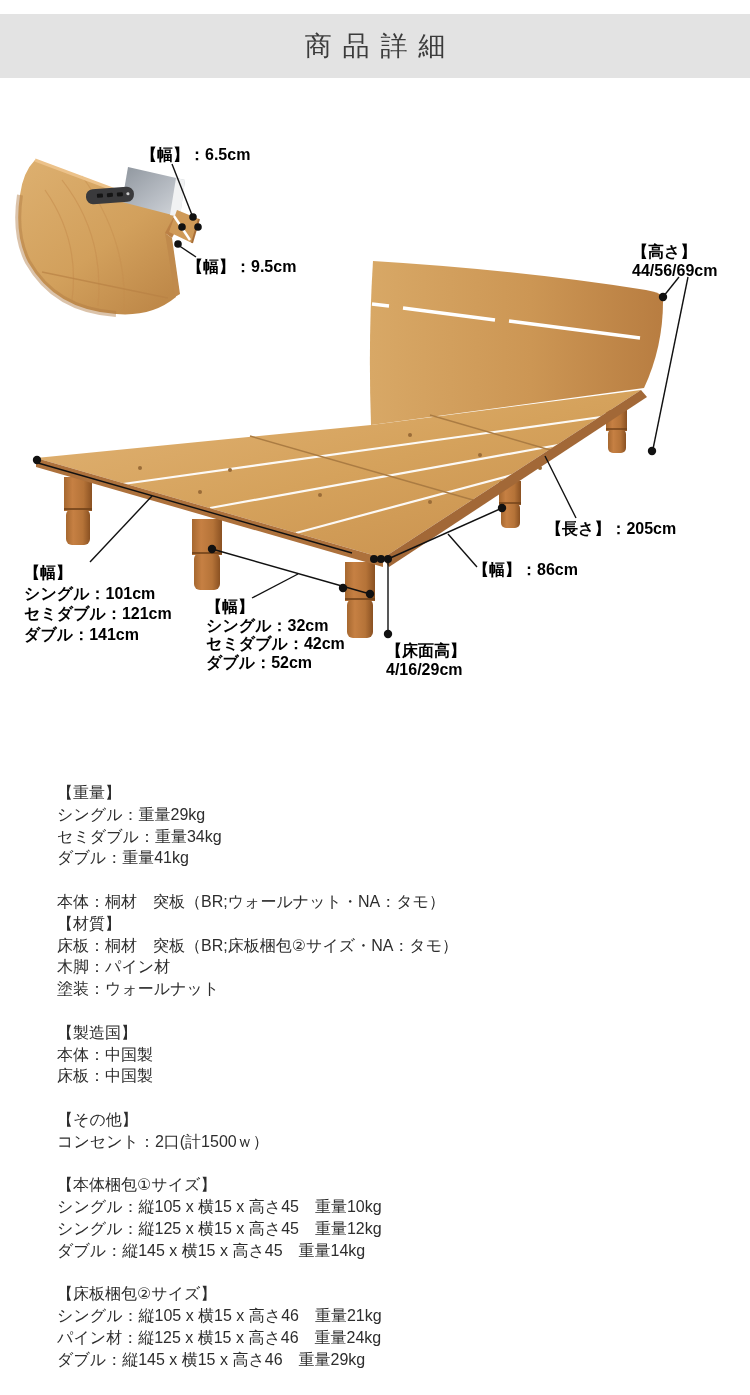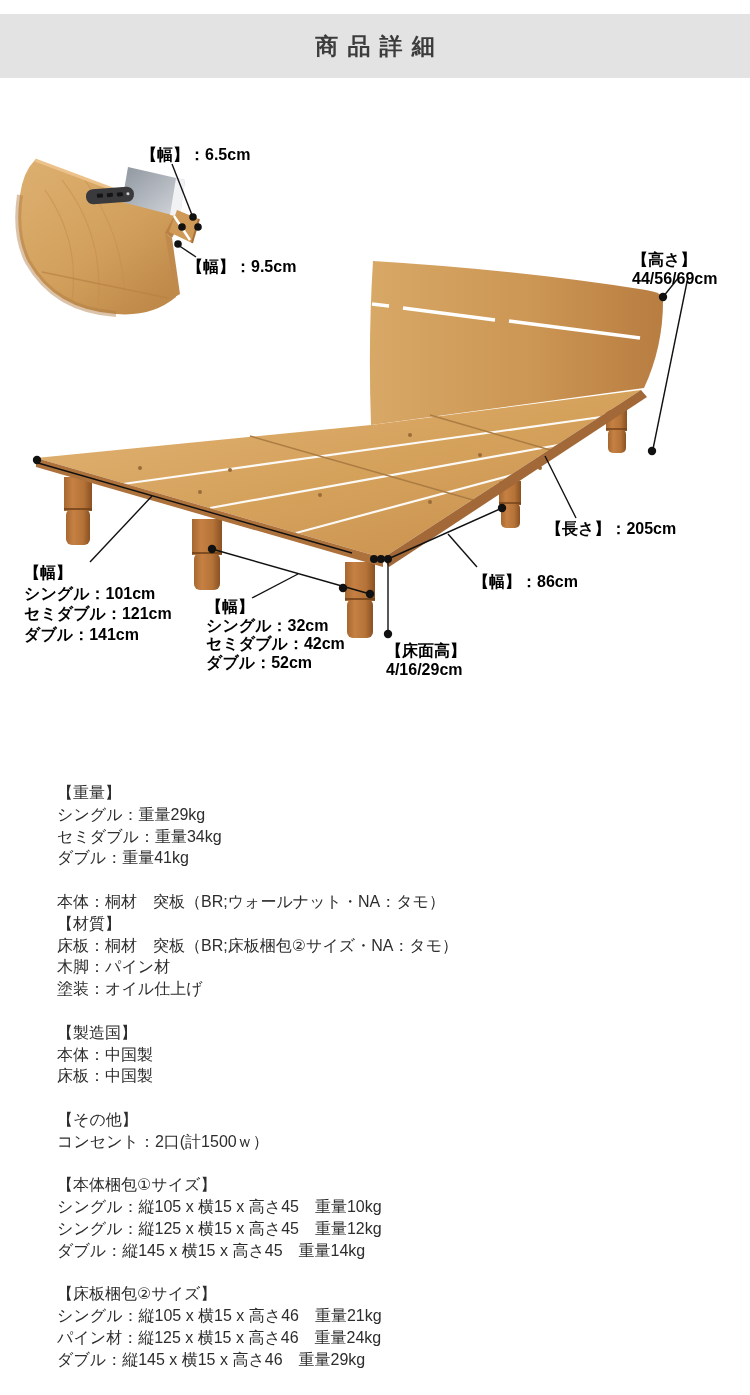--- a/index.html
+++ b/index.html
@@ -3,21 +3,21 @@
 <meta charset="utf-8">
 <style>
   :root{
     --header_bg:#e3e3e3; --header_text:#3c3c3c; --label_ink:#000000; --spec_ink:#2d2d2d;
   }
   html,body{margin:0;padding:0;background:#ffffff;}
   body{width:750px;height:1395px;position:relative;overflow:hidden;
        font-family:"Liberation Sans","DejaVu Sans",sans-serif;}
   .titlebar{position:absolute;left:0;top:14px;width:750px;height:64px;background:var(--header_bg);
             display:flex;align-items:center;justify-content:center;}
-  .titlebar h1{margin:9px;font-size:23px;font-weight:bold;color:var(--header_text);
+  .titlebar h1{margin:9px;font-size:27px;font-weight:normal;color:var(--header_text);
                letter-spacing:.40em;text-indent:.40em;}
   .diagram{position:absolute;left:0;top:0;width:606px;height:760px;}
   .diagram svg{position:absolute;left:0;top:0;}
   .dlabel{position:absolute;z-index:2;font-size:16px;font-weight:bold;color:var(--label_ink);
           white-space:nowrap;line-height:19px;}
   .dlabel.lh20 div{line-height:20.7px;}
   .dlabel.lh18 div{line-height:18.7px;}
   .specs{position:absolute;left:57px;top:783px;z-index:2;font-size:16px;color:var(--spec_ink);}
   .spec-line{height:21.8px;white-space:pre;}
 </style>
@@ -178,26 +178,26 @@
       <circle cx="652" cy="451" r="4.2"></circle>
       <circle cx="193" cy="217" r="3.8"></circle>
       <circle cx="198" cy="227" r="3.8"></circle>
       <circle cx="182" cy="227" r="3.8"></circle>
       <circle cx="178" cy="244" r="3.8"></circle>
     </g>
   </svg>
 
   <div class="dlabel" style="left:141px;top:145px">【幅】：6.5cm</div>
   <div class="dlabel" style="left:187px;top:257px">【幅】：9.5cm</div>
-  <div class="dlabel" style="left:632px;top:250px">
+  <div class="dlabel" style="left:632px;top:242px">
     <div>【高さ】</div>
     <div>44/56/69cm</div>
   </div>
   <div class="dlabel" style="left:546px;top:519px">【長さ】：205cm</div>
-  <div class="dlabel" style="left:473px;top:572px">【幅】：86cm</div>
+  <div class="dlabel" style="left:473px;top:560px">【幅】：86cm</div>
   <div class="dlabel lh20" style="left:24px;top:563px">
     <div>【幅】</div>
     <div>シングル：101cm</div>
     <div>セミダブル：121cm</div>
     <div>ダブル：141cm</div>
   </div>
   <div class="dlabel lh18" style="left:206px;top:598px">
     <div>【幅】</div>
     <div>シングル：32cm</div>
     <div>セミダブル：42cm</div>
@@ -212,21 +212,21 @@
 <section class="specs">
   <div class="spec-line">【重量】</div>
   <div class="spec-line">シングル：重量29kg</div>
   <div class="spec-line">セミダブル：重量34kg</div>
   <div class="spec-line">ダブル：重量41kg</div>
   <div class="spec-line"></div>
   <div class="spec-line">本体：桐材　突板（BR;ウォールナット・NA：タモ）</div>
   <div class="spec-line">【材質】</div>
   <div class="spec-line">床板：桐材　突板（BR;床板梱包②サイズ・NA：タモ）</div>
   <div class="spec-line">木脚：パイン材</div>
-  <div class="spec-line">塗装：オイル仕上げ</div>
+  <div class="spec-line">塗装：ウォールナット</div>
   <div class="spec-line"></div>
   <div class="spec-line">【製造国】</div>
   <div class="spec-line">本体：中国製</div>
   <div class="spec-line">床板：中国製</div>
   <div class="spec-line"></div>
   <div class="spec-line">【その他】</div>
   <div class="spec-line">コンセント：2口(計1500ｗ）</div>
   <div class="spec-line"></div>
   <div class="spec-line">【本体梱包①サイズ】</div>
   <div class="spec-line">シングル：縦105 x 横15 x 高さ45　重量10kg</div>

